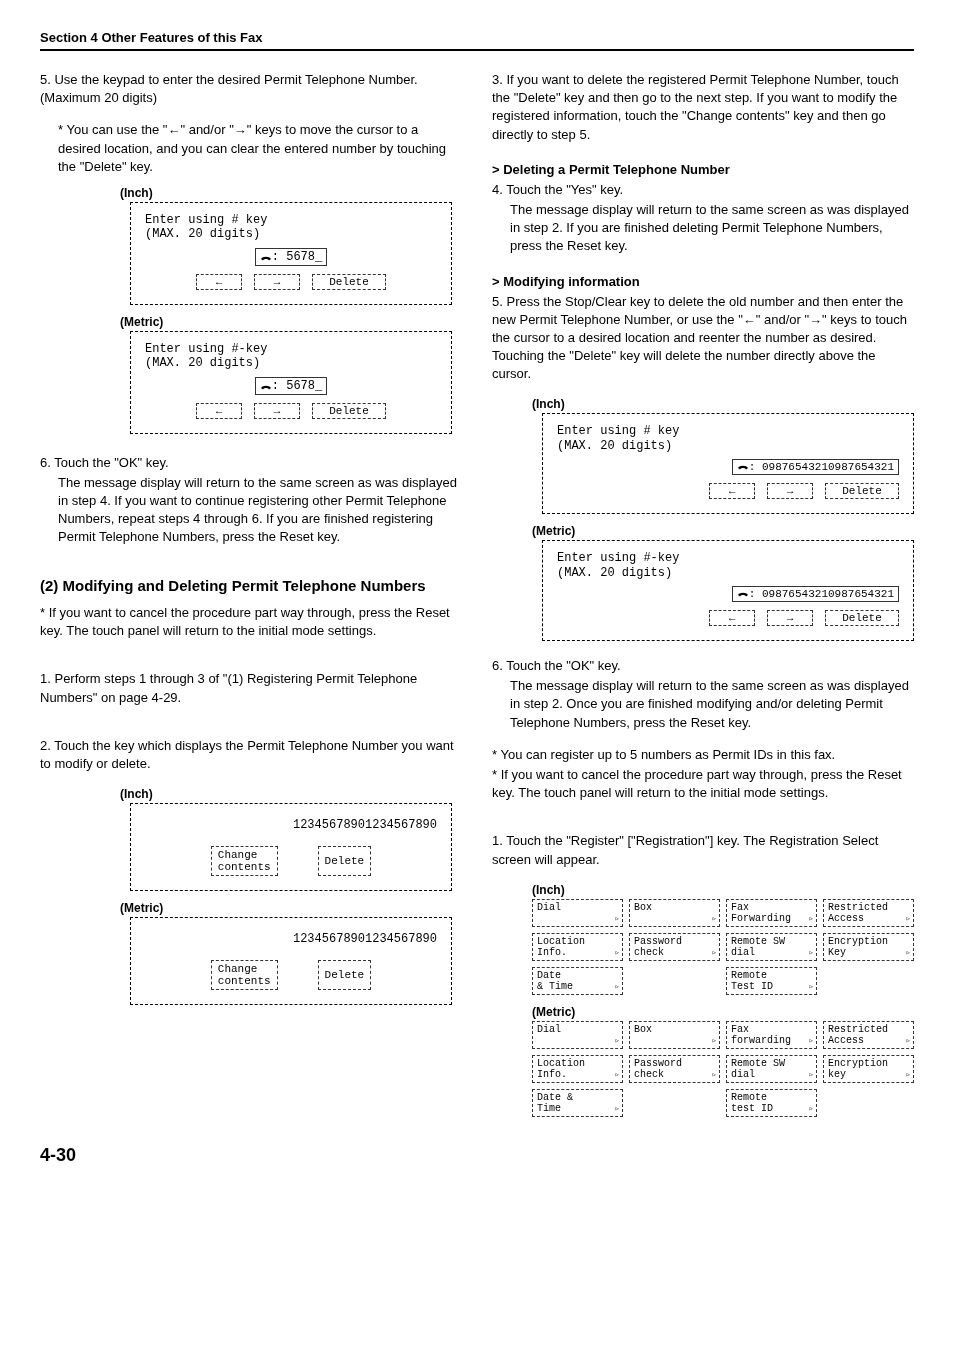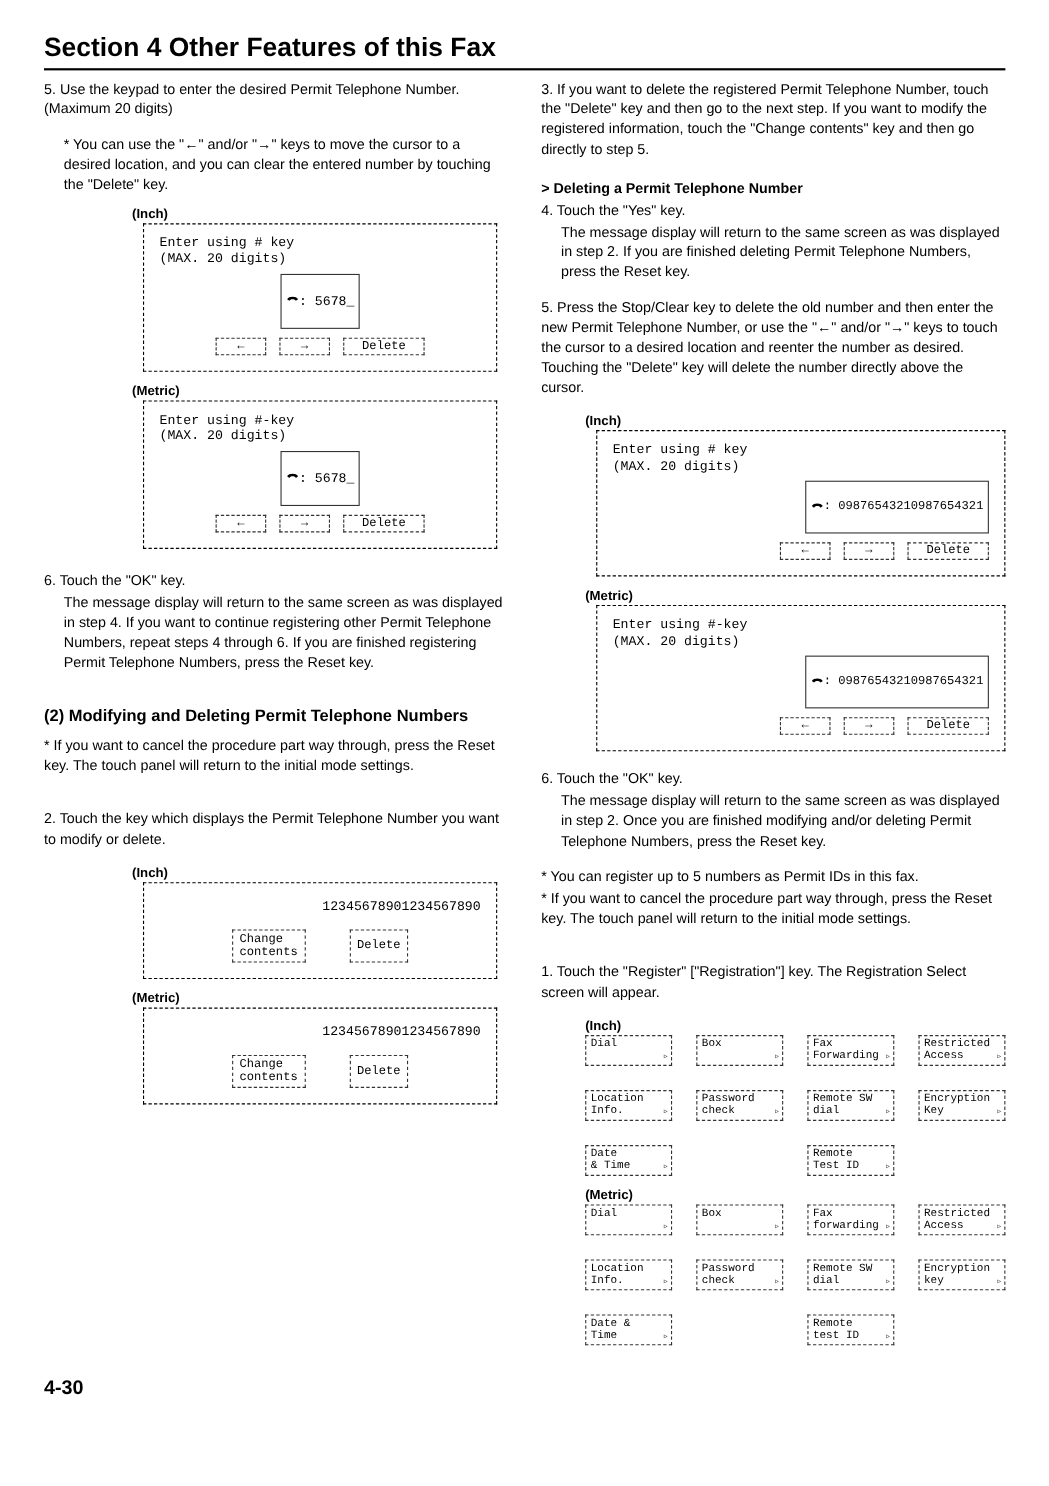--- a/index.html
+++ b/index.html
@@ -5,25 +5,25 @@
   body {
     font-family: Arial, Helvetica, sans-serif;
     font-size: 13px;
     color: #000;
     background: #fff;
     margin: 0;
     padding: 30px 40px 20px 40px;
     width: 874px;
   }
   .section-header {
-    font-size: 24px;
+    font-size: 13px;
     font-weight: bold;
     border-bottom: 2px solid #000;
     padding-bottom: 4px;
-    margin-bottom: 8px;
+    margin-bottom: 20px;
   }
   .columns {
     display: flex;
     gap: 30px;
   }
   .col {
     flex: 1;
     min-width: 0;
   }
   .step {
@@ -79,23 +79,23 @@
     display: flex;
     align-items: center;
     justify-content: center;
     margin-top: 6px;
     margin-bottom: 8px;
     font-family: "Courier New", monospace;
     font-size: 12px;
   }
   .phone-box {
     border: 1px solid #333;
-    padding: 17px 4px;
+    padding: 1px 4px;
     display: inline-flex;
-    align-items: flex-start;
+    align-items: flex-end;
     gap: 0;
   }
   .btn-row {
     display: flex;
     justify-content: center;
     gap: 12px;
   }
   .btn {
     border: 1px dashed #333;
     padding: 1px 8px;
@@ -122,21 +122,21 @@
   .btn-change {
     border: 1px dashed #333;
     padding: 2px 6px;
     font-family: "Courier New", monospace;
     font-size: 11px;
     line-height: 1.1;
   }
   .reg-grid {
     display: grid;
     grid-template-columns: repeat(4, 1fr);
-    gap: 22px;
+    gap: 6px;
     margin-left: 40px;
     margin-right: 0;
     margin-bottom: 8px;
   }
   .reg-btn {
     border: 1px dashed #333;
     padding: 2px 4px;
     font-family: "Courier New", monospace;
     font-size: 10px;
     line-height: 1.1;
@@ -239,20 +239,24 @@
 
     <div class="step" style="margin-top:20px">
       <span>6.</span>
       <span>Touch the "OK" key.</span>
       <div class="step-indent">The message display will return to the same screen as was displayed in step 4. If you want to continue registering other Permit Telephone Numbers, repeat steps 4 through 6. If you are finished registering Permit Telephone Numbers, press the Reset key.</div>
     </div>
 
     <div class="subheading">(2) Modifying and Deleting Permit Telephone Numbers</div>
     <div class="star-note">* If you want to cancel the procedure part way through, press the Reset key. The touch panel will return to the initial mode settings.</div>
 
+    <div class="step" style="margin-top:30px">
+      <span>1.</span>
+      <span>Perform steps 1 through 3 of "(1) Registering Permit Telephone Numbers" on page 4-29.</span>
+    </div>
 
     <div class="step" style="margin-top:30px">
       <span>2.</span>
       <span>Touch the key which displays the Permit Telephone Number you want to modify or delete.</span>
     </div>
 
     <div class="panel-label">(Inch)</div>
     <div class="panel">
       <div class="number-center">12345678901234567890</div>
       <div class="two-btn-row">
@@ -285,20 +289,21 @@
       <span>If you want to delete the registered Permit Telephone Number, touch the "Delete" key and then go to the next step. If you want to modify the registered information, touch the "Change contents" key and then go directly to step 5.</span>
     </div>
 
     <div class="subsub">&gt; Deleting a Permit Telephone Number</div>
     <div class="step">
       <span>4.</span>
       <span>Touch the "Yes" key.</span>
       <div class="step-indent">The message display will return to the same screen as was displayed in step 2. If you are finished deleting Permit Telephone Numbers, press the Reset key.</div>
     </div>
 
+    <div class="subsub">&gt; Modifying information</div>
     <div class="step">
       <span>5.</span>
       <span>Press the Stop/Clear key to delete the old number and then enter the new Permit Telephone Number, or use the "←" and/or "→" keys to touch the cursor to a desired location and reenter the number as desired. Touching the "Delete" key will delete the number directly above the cursor.</span>
     </div>
 
     <div class="panel-label-r">(Inch)</div>
     <div class="panel-r">
       <div class="panel-text">Enter using # key</div>
       <div class="panel-text">(MAX. 20 digits)</div>
       <div class="phone-row-r">

